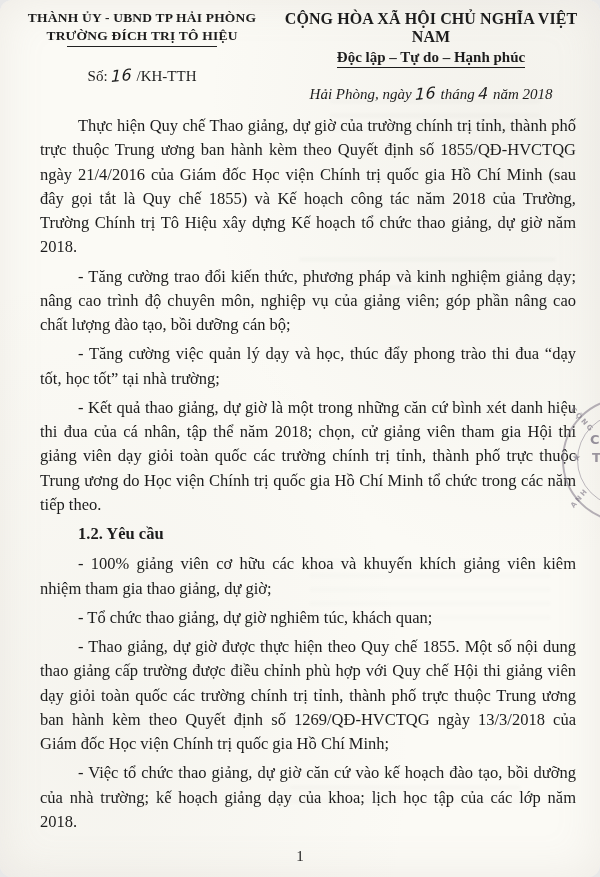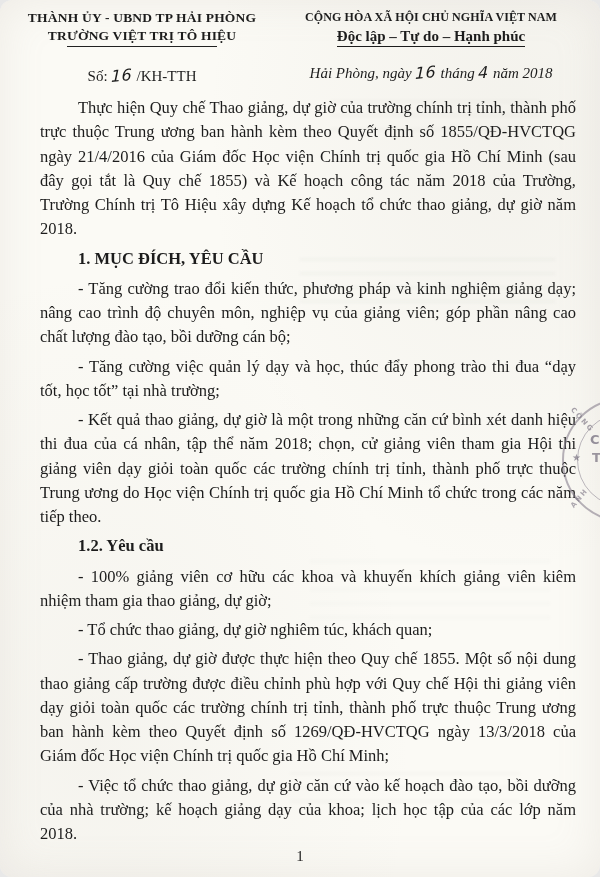--- a/index.html
+++ b/index.html
@@ -19,21 +19,21 @@
     border-radius:12px;
   }
   
   .header{display:flex;padding:10px 10px 0 12px;}
   .header-left{width:45%;text-align:center;}
   .header-right{width:55%;text-align:center;}
   .org-line1{font-size:13.5px;font-weight:700;letter-spacing:.2px;}
   .org-line2{font-size:13.5px;font-weight:700;margin-top:2px;letter-spacing:.2px;}
   .org-underline{width:150px;height:0;border-top:1.3px solid #222;margin:2px auto 0;}
   .doc-number{margin-top:19px;font-size:15px;}
-  .motto-line1{font-size:12px;font-weight:700;letter-spacing:.1px;}
+  .motto-line1{font-size:16px;font-weight:700;letter-spacing:.1px;}
   .motto-line2{display:inline-block;font-size:15px;font-weight:700;border-bottom:1.4px solid #1c1c1c;padding-bottom:1px;margin-top:3px;}
   .date-line{margin-top:16px;font-size:15px;font-style:italic;}
   .hand{
     font-family:"DejaVu Sans",sans-serif;
     font-style:italic;font-size:16px;
     display:inline-block;transform:rotate(-5deg) skewX(-6deg);
     letter-spacing:.5px;
   }
   
   .title-block{text-align:center;margin-top:16px;}
@@ -96,21 +96,21 @@
   .ghost.g4{left:290px;top:772px;width:230px;height:34px;opacity:.4;}
 </style>
 </head>
 <body>
 
 <div class="page">
 
   <div class="header">
     <div class="header-left">
       <div class="org-line1">THÀNH ỦY - UBND TP HẢI PHÒNG</div>
-      <div class="org-line2">TRƯỜNG VIỆT TRỊ TÔ HIỆU</div>
+      <div class="org-line2">TRƯỜNG ĐÍCH TRỊ TÔ HIỆU</div>
       <div class="org-underline"></div>
       <div class="doc-number">
         <span>Số:</span>
         <span class="hand">16</span>
         <span>/KH-TTH</span>
       </div>
     </div>
     <div class="header-right">
       <div class="motto-line1">CỘNG HÒA XÃ HỘI CHỦ NGHĨA VIỆT NAM</div>
       <div><span class="motto-line2">Độc lập – Tự do – Hạnh phúc</span></div>
@@ -120,21 +120,20 @@
         <span>tháng</span>
         <span class="hand">4</span>
         <span>năm 2018</span>
       </div>
     </div>
   </div>
 
 
   <div class="body-text">
       <div class="para p">Thực hiện Quy chế Thao giảng, dự giờ của trường chính trị tỉnh, thành phố trực thuộc Trung ương ban hành kèm theo Quyết định số 1855/QĐ-HVCTQG ngày 21/4/2016 của Giám đốc Học viện Chính trị quốc gia Hồ Chí Minh (sau đây gọi tắt là Quy chế 1855) và Kế hoạch công tác năm 2018 của Trường, Trường Chính trị Tô Hiệu xây dựng Kế hoạch tổ chức thao giảng, dự giờ năm 2018.</div>
-      <div class="para h1">1. MỤC ĐÍCH, YÊU CẦU</div>
       <div class="para p">- Tăng cường trao đổi kiến thức, phương pháp và kinh nghiệm giảng dạy; nâng cao trình độ chuyên môn, nghiệp vụ của giảng viên; góp phần nâng cao chất lượng đào tạo, bồi dưỡng cán bộ;</div>
       <div class="para p">- Tăng cường việc quản lý dạy và học, thúc đẩy phong trào thi đua “dạy tốt, học tốt” tại nhà trường;</div>
       <div class="para p">- Kết quả thao giảng, dự giờ là một trong những căn cứ bình xét danh hiệu thi đua của cá nhân, tập thể năm 2018; chọn, cử giảng viên tham gia Hội thi giảng viên dạy giỏi toàn quốc các trường chính trị tỉnh, thành phố trực thuộc Trung ương do Học viện Chính trị quốc gia Hồ Chí Minh tổ chức trong các năm tiếp theo.</div>
       <div class="para h2">1.2. Yêu cầu</div>
       <div class="para p">- 100% giảng viên cơ hữu các khoa và khuyến khích giảng viên kiêm nhiệm tham gia thao giảng, dự giờ;</div>
       <div class="para p">- Tổ chức thao giảng, dự giờ nghiêm túc, khách quan;</div>
       <div class="para p">- Thao giảng, dự giờ được thực hiện theo Quy chế 1855. Một số nội dung thao giảng cấp trường được điều chỉnh phù hợp với Quy chế Hội thi giảng viên dạy giỏi toàn quốc các trường chính trị tỉnh, thành phố trực thuộc Trung ương ban hành kèm theo Quyết định số 1269/QĐ-HVCTQG ngày 13/3/2018 của Giám đốc Học viện Chính trị quốc gia Hồ Chí Minh;</div>
       <div class="para p">- Việc tổ chức thao giảng, dự giờ căn cứ vào kế hoạch đào tạo, bồi dưỡng của nhà trường; kế hoạch giảng dạy của khoa; lịch học tập của các lớp năm 2018.</div>
     </div>
 

